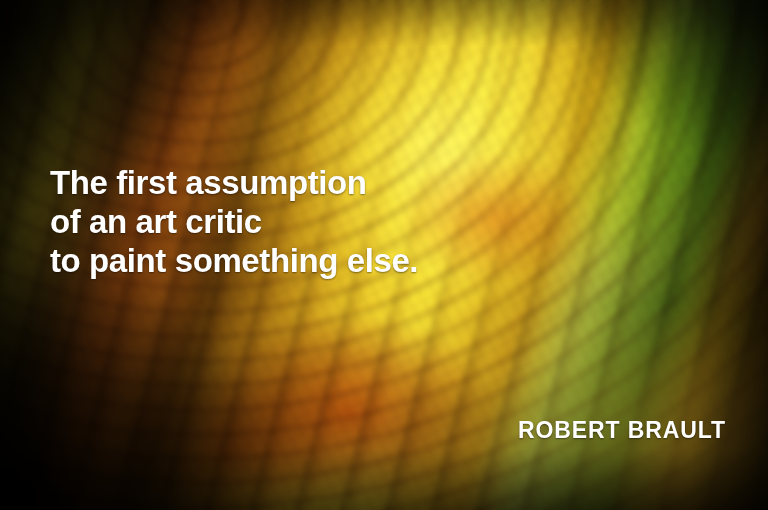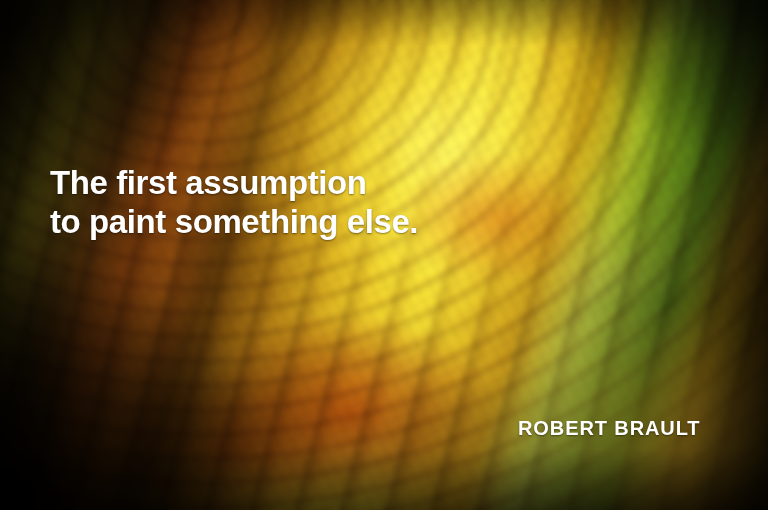--- a/index.html
+++ b/index.html
@@ -213,21 +213,21 @@
   }
 
   #attribution {
     position: absolute;
     left: 518px;
     top: 417px;
     z-index: 30;
     color: #ffffff;
     font-family: "Liberation Sans", sans-serif;
     font-weight: bold;
-    font-size: 20px;
+    font-size: 23px;
     letter-spacing: 0.9px;
     white-space: nowrap;
     text-shadow: 0 1px 2px rgba(0,0,0,0.45);
   }
 </style>
 </head>
 <body>
 
 <div id="poster">
 
@@ -237,18 +237,19 @@
   <div class="bg-layer" id="bg-rings"></div>
   <div class="bg-layer" id="bg-crackle"></div>
   <div class="bg-layer" id="bg-green"></div>
   <div class="bg-layer" id="bg-red"></div>
   <div class="bg-layer" id="bg-lowright"></div>
   <div class="bg-layer" id="bg-blur"></div>
   <div class="bg-layer" id="bg-vignette"></div>
 
   <div id="quote-block">
     <div class="quote-line">The first assumption</div>
+    <div class="quote-line">of an art critic</div>
     <div class="quote-line">to paint something else.</div>
   </div>
 
   <div id="attribution">ROBERT BRAULT</div>
 
 </div>
 
 </body></html>

